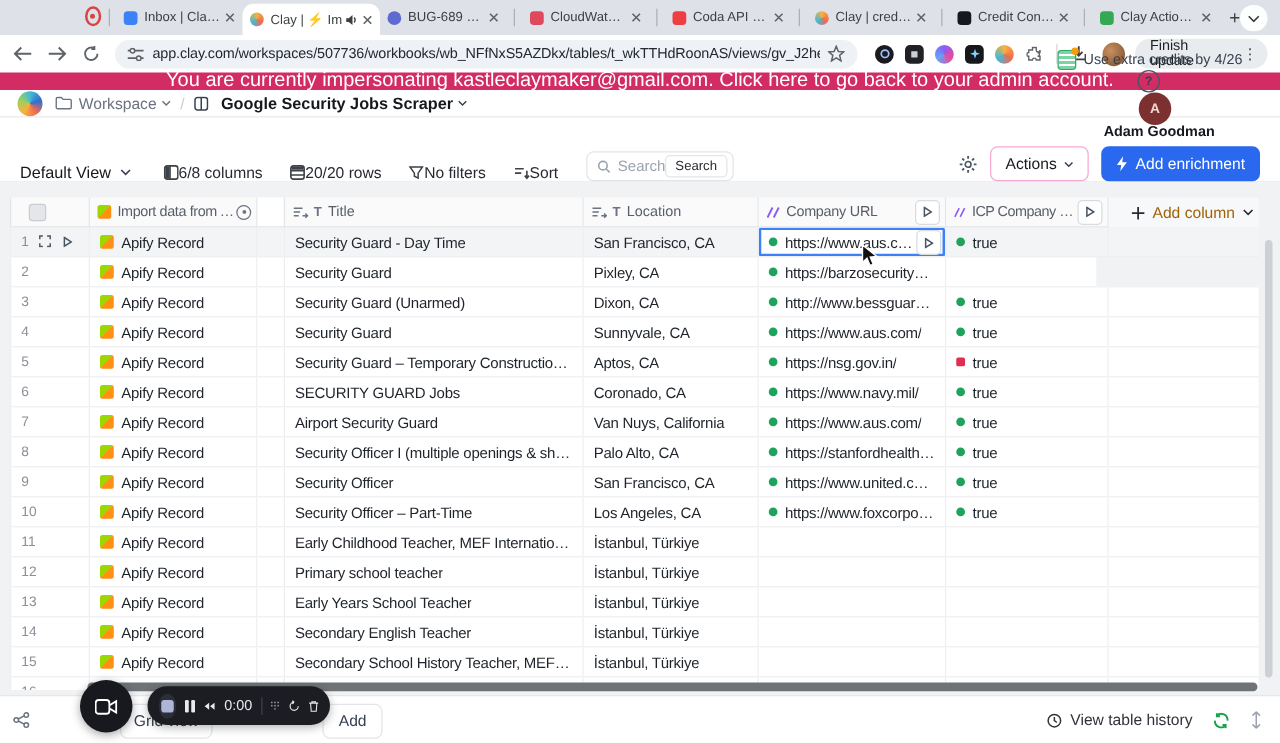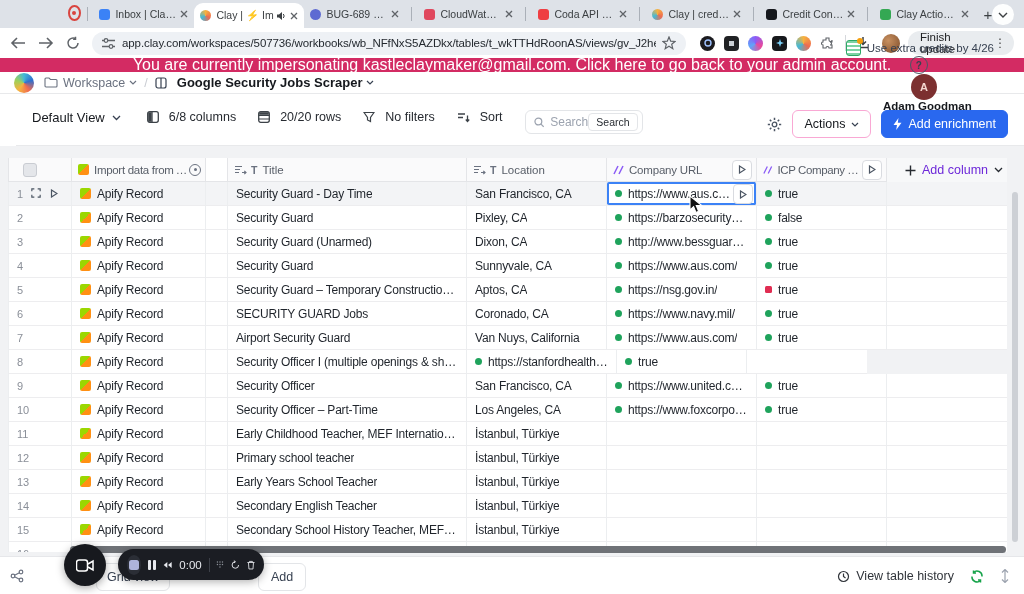--- a/index.html
+++ b/index.html
@@ -43,23 +43,23 @@
   .wbtitle{font-size:13px;font-weight:700;color:#15181d;margin:0 4px 0 5px;}
   .hdr-right{margin-left:auto;display:flex;align-items:center;flex-direction:column;}
   .credits{display:flex;align-items:center;font-size:11.5px;color:#374151;margin-right:16px;position:relative;}
   .battery{width:13px;height:14px;border:1.5px solid #2fa866;border-radius:3px;margin-right:6px;position:relative;background:repeating-linear-gradient(0deg,#7ed3a4 0 2px,#fff 2px 4px);}
   .battery i{position:absolute;right:-3px;top:-3px;width:6px;height:6px;background:#f59e0b;border-radius:50%;}
   .helpcirc{width:16px;height:16px;border:1.2px solid #4b5563;border-radius:50%;font-size:10px;color:#374151;display:flex;align-items:center;justify-content:center;margin-right:18px;font-weight:600;}
   .uavatar{width:26px;height:26px;border-radius:50%;background:#7c3030;color:#f3d7cf;font-size:11px;font-weight:700;display:flex;align-items:center;justify-content:center;margin-right:8px;}
   .uname{font-size:11.5px;font-weight:700;color:#15181d;line-height:13px;}
   .uws{font-size:10.5px;color:#9ca3af;line-height:12px;}
   
-  .toolbar{position:absolute;left:16px;top:110px;right:0;height:36px;background:#fff;border-bottom:1px solid #e8e9eb;display:flex;align-items:flex-start;padding:0 16px;box-sizing:border-box;}
+  .toolbar{position:absolute;left:0;top:110px;right:0;height:36px;background:#fff;border-bottom:1px solid #e8e9eb;display:flex;align-items:flex-end;padding:0 16px;box-sizing:border-box;}
   .tb-view{font-size:13px;color:#15181d;font-weight:500;display:flex;align-items:center;gap:7px;margin-right:26px;}
-  .tb-item{display:flex;align-items:center;gap:10px;font-size:12.5px;color:#272b31;margin-right:22px;white-space:nowrap;}
+  .tb-item{display:flex;align-items:center;gap:0;font-size:12.5px;color:#272b31;margin-right:22px;white-space:nowrap;}
   .searchpill{display:flex;align-items:center;border:1px solid #e3e5e8;border-radius:6px;height:24px;padding:0 4px 0 8px;width:118px;box-sizing:border-box;}
   .searchph{font-size:12px;color:#9ca3af;flex:1;margin-left:6px;}
   .searchbtn{font-size:10.5px;color:#272b31;border:1px solid #e3e5e8;border-radius:4px;background:#fff;padding:2px 7px;}
   .tb-right{margin-left:auto;display:flex;align-items:center;gap:10px;}
   .chip{display:flex;align-items:center;gap:6px;border:1px solid #f9a8d4;border-radius:6px;background:#fff;height:26px;padding:0 11px;font-size:12.5px;color:#15181d;font-weight:500;}
   .chip.blue{background:#2968ef;border-color:#2968ef;color:#fff;}
   
   .tablezone{position:absolute;left:0;top:146px;right:0;height:410px;background:#f1f2f4;overflow:hidden;}
   .theader{position:absolute;left:8px;top:12px;display:flex;height:24px;}
   .hcell{background:#fafafb;border-bottom:1px solid #e4e5e8;border-right:1px solid #e4e5e8;box-sizing:border-box;display:flex;align-items:center;font-size:11.5px;color:#585e68;font-weight:500;padding:0 6px;overflow:hidden;white-space:nowrap;}
@@ -78,21 +78,21 @@
   .tx{overflow:hidden;text-overflow:ellipsis;}
   .dot-g{width:7px;height:7px;border-radius:50%;background:#1fa35c;margin-right:6px;flex:0 0 auto;}
   .sq-r{width:7px;height:7px;border-radius:1.5px;background:#e02d52;margin-right:6px;flex:0 0 auto;}
   .cell.sel{background:#fff!important;box-shadow:inset 0 0 0 2px #3c82f6;border-radius:2px;position:relative;padding-right:26px;}
   .cellplay{position:absolute;right:3px;top:2px;width:18px;height:18px;border:1px solid #d9dbe0;border-radius:4px;background:#fff;display:flex;align-items:center;justify-content:center;}
   .hplay{width:18px;height:18px;border:1px solid #d9dbe0;border-radius:4px;background:#fff;display:flex;align-items:center;justify-content:center;margin-left:auto;flex:0 0 auto;}
   .checkbox{width:12px;height:12px;border:1px solid #c9ccd2;background:#e4e6ea;border-radius:3px;margin-left:8px;}
   .target{width:10px;height:10px;border:1.4px solid #6b7280;border-radius:50%;display:flex;align-items:center;justify-content:center;margin-left:auto;flex:0 0 auto;}
   .target i{width:3px;height:3px;background:#6b7280;border-radius:50%;}
   .ticonT{font-size:10.5px;font-weight:700;color:#6b7280;margin:0 5px 0 4px;letter-spacing:0;}
-  .addcol{font-size:12.5px;color:#6d28d9;font-weight:500;display:flex;align-items:center;gap:6px;padding-left:12px;}
+  .addcol{font-size:12.5px;color:#a16207;font-weight:500;display:flex;align-items:center;gap:6px;padding-left:12px;}
   .hscroll{position:absolute;left:70px;top:400px;width:936px;height:7px;border-radius:4px;background:#6f7277;}
   .vscroll{position:absolute;left:1012px;top:46px;width:6px;height:350px;border-radius:3px;background:#cdd0d5;}
   
   .bottombar{position:absolute;left:0;top:556px;right:0;height:38px;background:#fff;border-top:1px solid #e6e7ea;display:flex;align-items:center;}
   .share-ic{margin-left:10px;display:flex;}
   .viewchip{position:absolute;left:96px;top:6px;height:26px;border:1px solid #e3e5e8;border-radius:6px;background:#fff;display:flex;align-items:center;padding:0 10px;font-size:12.5px;color:#374151;}
   .addchip{position:absolute;left:258px;top:6px;height:26px;border:1px solid #e3e5e8;border-radius:6px;background:#fff;display:flex;align-items:center;padding:0 12px;font-size:12.5px;color:#374151;}
   .bb-right{margin-left:auto;display:flex;align-items:center;gap:16px;margin-right:14px;}
   .history{display:flex;align-items:center;gap:6px;font-size:12.5px;color:#30343a;}
   
@@ -496,24 +496,20 @@
           <div class="cell col-title">
             <span class="tx">Security Guard</span>
           </div>
           <div class="cell col-loc">
             <span class="tx">Pixley, CA</span>
           </div>
           <div class="cell col-url">
             <span class="dot-g"></span>
             <span class="tx">https://barzosecurityservic...</span>
           </div>
-          <div class="cell col-icp">
-            <span class="dot-g"></span>
-            <span class="tx">false</span>
-          </div>
           <div class="cell col-tail"></div>
         </div>
         <div class="trow">
           <div class="cell col-num">
             <span class="rnum">3</span>
           </div>
           <div class="cell col-source">
             <span class="apify-ic"></span>
             <span class="tx">Apify Record</span>
           </div>
@@ -638,20 +634,23 @@
           <div class="cell col-num">
             <span class="rnum">8</span>
           </div>
           <div class="cell col-source">
             <span class="apify-ic"></span>
             <span class="tx">Apify Record</span>
           </div>
           <div class="cell col-gap"></div>
           <div class="cell col-title">
             <span class="tx">Security Officer I (multiple openings &amp; shifts)</span>
+          </div>
+          <div class="cell col-loc">
+            <span class="tx">Palo Alto, CA</span>
           </div>
           <div class="cell col-url">
             <span class="dot-g"></span>
             <span class="tx">https://stanfordhealthcare....</span>
           </div>
           <div class="cell col-icp">
             <span class="dot-g"></span>
             <span class="tx">true</span>
           </div>
           <div class="cell col-tail"></div>

